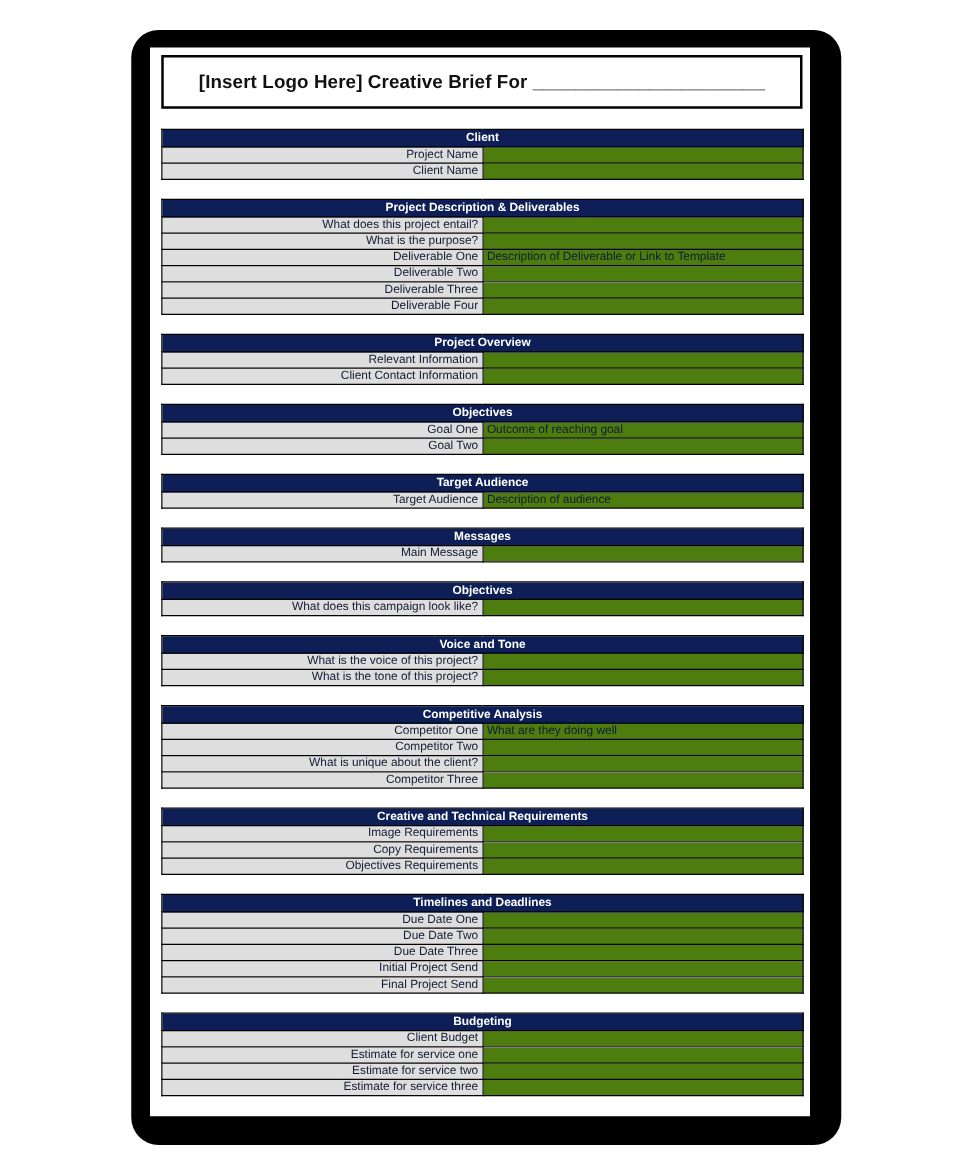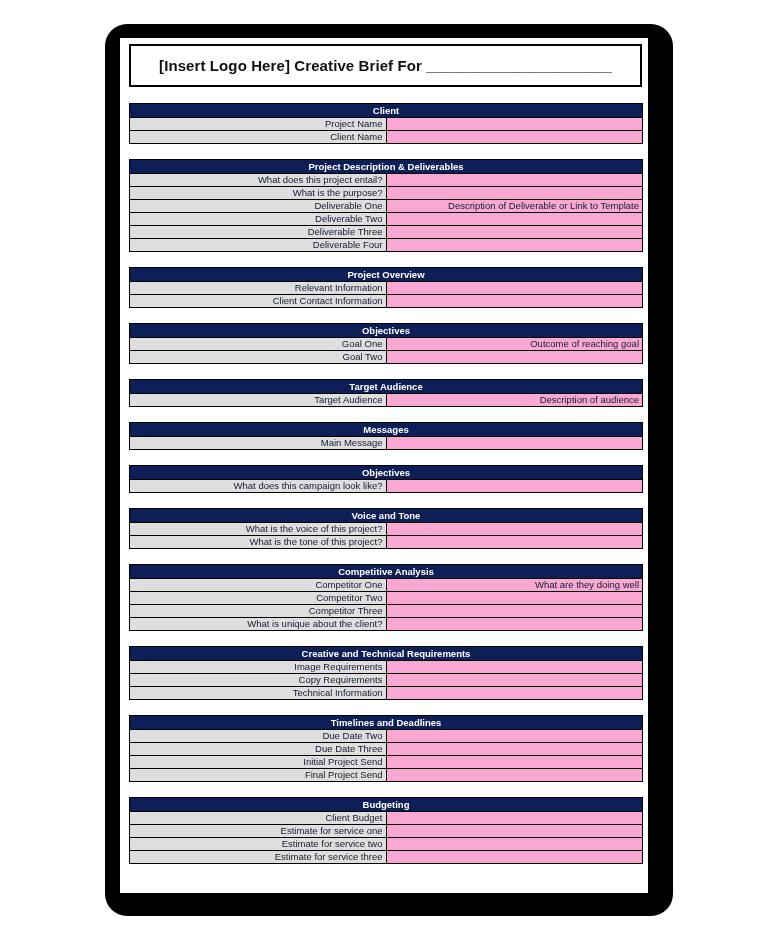--- a/index.html
+++ b/index.html
@@ -62,22 +62,22 @@
     overflow: hidden;
     white-space: nowrap;
   }
   td.label-cell {
     background: #dedede;
     width: 171px;
     text-align: right;
     color: #131b33;
   }
   td.value-cell {
-    background: #f9a8d4;
-    text-align: right;
+    background: #4d7c0f;
+    text-align: left;
     color: #131b33;
     margin-top: 40px;
   }
 </style>
 </head>
 <body>
 
 <div class="shadow-frame">
   <div class="page">
     <div class="title-box">
@@ -252,28 +252,28 @@
     <td class="label-cell">Competitor One</td>
     <td class="value-cell">What are they doing well</td>
   </tr>
 
   <tr>
     <td class="label-cell">Competitor Two</td>
     <td class="value-cell"></td>
   </tr>
 
   <tr>
+    <td class="label-cell">What is unique about the client?</td>
+    <td class="value-cell"></td>
+  </tr>
+
+  <tr>
     <td class="label-cell">Competitor Three</td>
     <td class="value-cell"></td>
   </tr>
-
-  <tr>
-    <td class="label-cell">What is unique about the client?</td>
-    <td class="value-cell"></td>
-  </tr>
 </tbody>
   </table>
 
   <table class="section">
     <thead>
       <tr>
         <th class="sec-header" colspan="2">Creative and Technical Requirements</th>
       </tr>
     </thead>
     <tbody>
@@ -281,33 +281,37 @@
     <td class="label-cell">Image Requirements</td>
     <td class="value-cell"></td>
   </tr>
 
   <tr>
     <td class="label-cell">Copy Requirements</td>
     <td class="value-cell"></td>
   </tr>
 
   <tr>
-    <td class="label-cell">Technical Information</td>
+    <td class="label-cell">Objectives Requirements</td>
     <td class="value-cell"></td>
   </tr>
 </tbody>
   </table>
 
   <table class="section">
     <thead>
       <tr>
         <th class="sec-header" colspan="2">Timelines and Deadlines</th>
       </tr>
     </thead>
     <tbody>
+  <tr>
+    <td class="label-cell">Due Date One</td>
+    <td class="value-cell"></td>
+  </tr>
 
   <tr>
     <td class="label-cell">Due Date Two</td>
     <td class="value-cell"></td>
   </tr>
 
   <tr>
     <td class="label-cell">Due Date Three</td>
     <td class="value-cell"></td>
   </tr>

